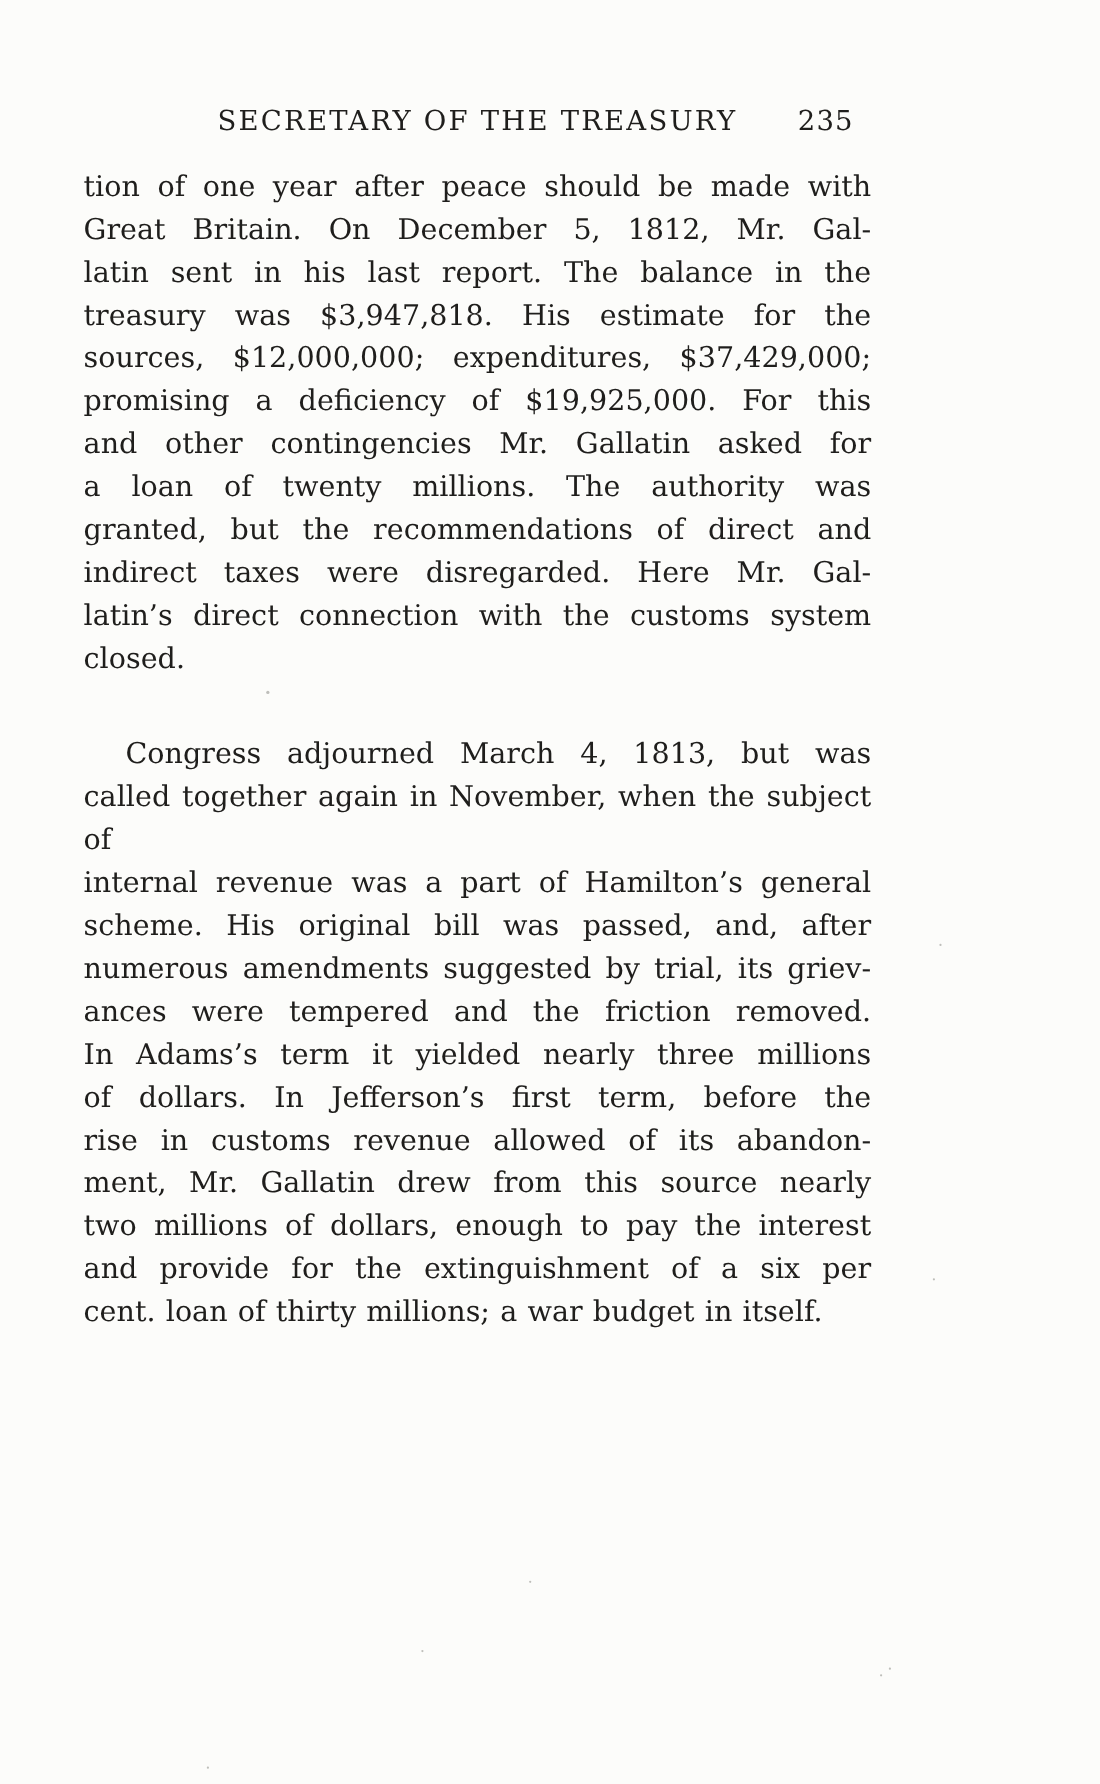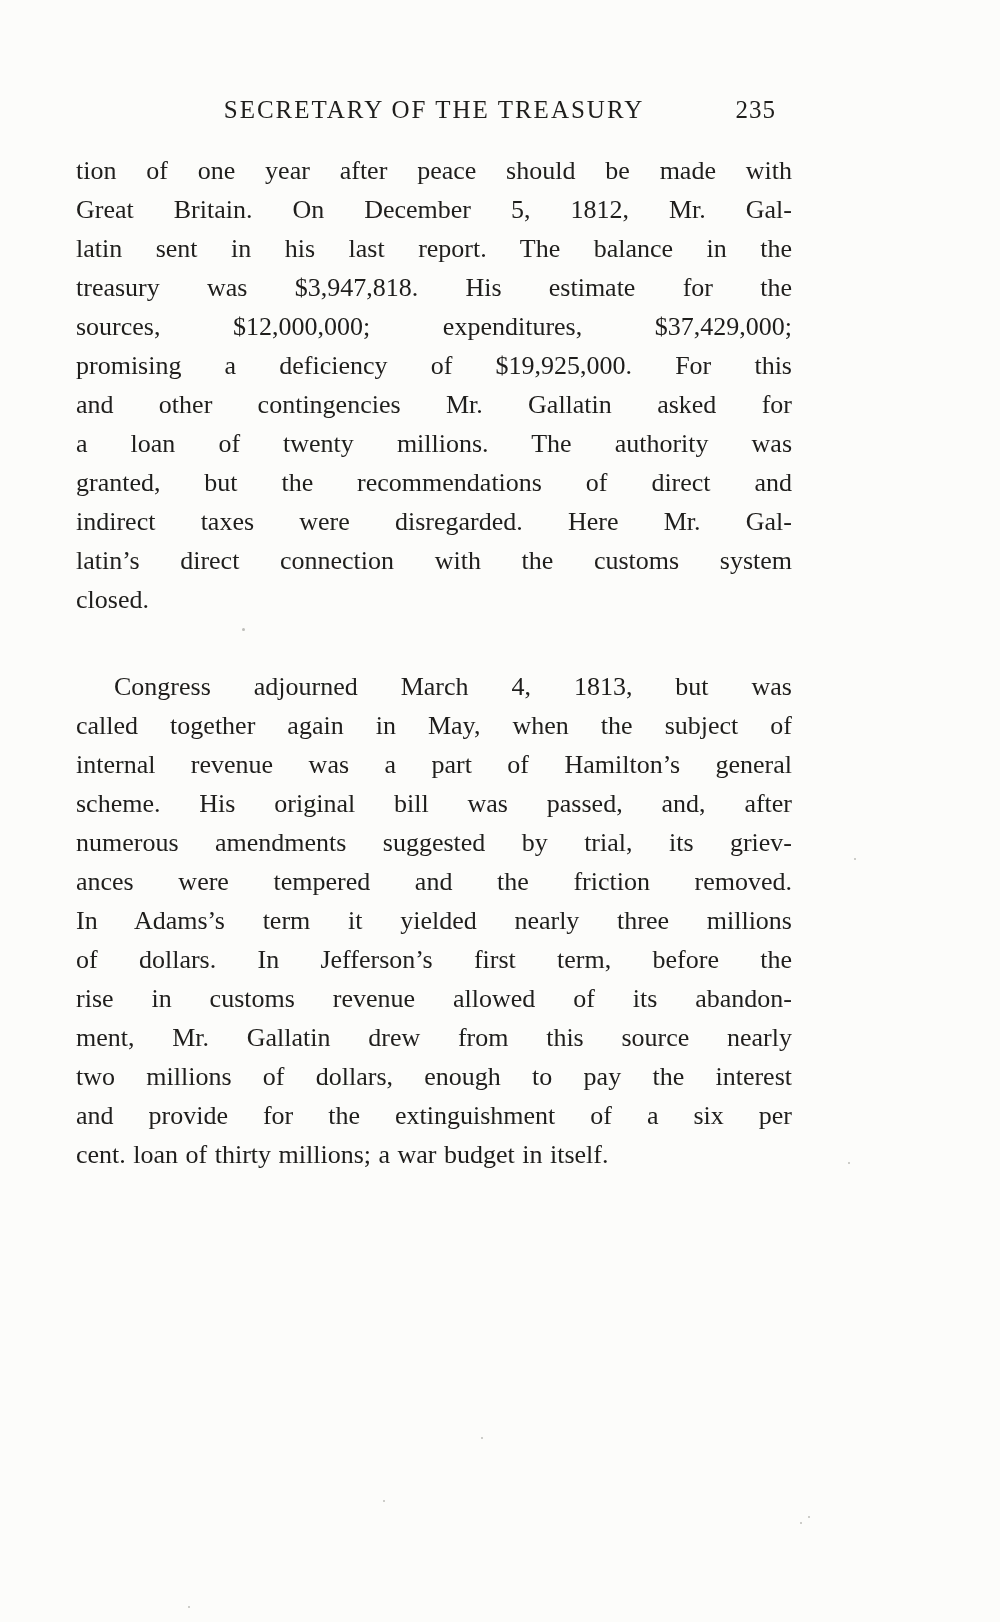--- a/index.html
+++ b/index.html
@@ -11,21 +11,20 @@
     overflow: hidden;
     background: #fcfcfa;
     color: #1f1e1c;
     font-family: "DejaVu Serif", "Liberation Serif", serif;
   }
   .page {
     position: absolute;
     top: 0; left: 0;
     width: 100%; height: 100%;
     padding: 94px 0 0 76px;
-    font-family: Liberation Serif, serif;
   }
   .page-header {
     position: relative;
     width: 716px;
     font-size: 25px;
     line-height: 31px;
     text-align: center;
     letter-spacing: 2px;
     margin-bottom: 26px;
   }
@@ -88,21 +87,21 @@
       <div class="line">a loan of twenty millions. The authority was</div>
       <div class="line">granted, but the recommendations of direct and</div>
       <div class="line">indirect taxes were disregarded. Here Mr. Gal-</div>
       <div class="line">latin’s direct connection with the customs system</div>
       <div class="line last">closed.</div>
     </section>
 
 
     <section class="para gap">
       <div class="line indent">Congress adjourned March 4, 1813, but was</div>
-      <div class="line">called together again in May, when the subject of</div>
+      <div class="line">called together again in November, when the subject of</div>
       <div class="line">internal revenue was a part of Hamilton’s general</div>
       <div class="line">scheme. His original bill was passed, and, after</div>
       <div class="line">numerous amendments suggested by trial, its griev-</div>
       <div class="line">ances were tempered and the friction removed.</div>
       <div class="line">In Adams’s term it yielded nearly three millions</div>
       <div class="line">of dollars. In Jefferson’s first term, before the</div>
       <div class="line">rise in customs revenue allowed of its abandon-</div>
       <div class="line">ment, Mr. Gallatin drew from this source nearly</div>
       <div class="line">two millions of dollars, enough to pay the interest</div>
       <div class="line">and provide for the extinguishment of a six per</div>

